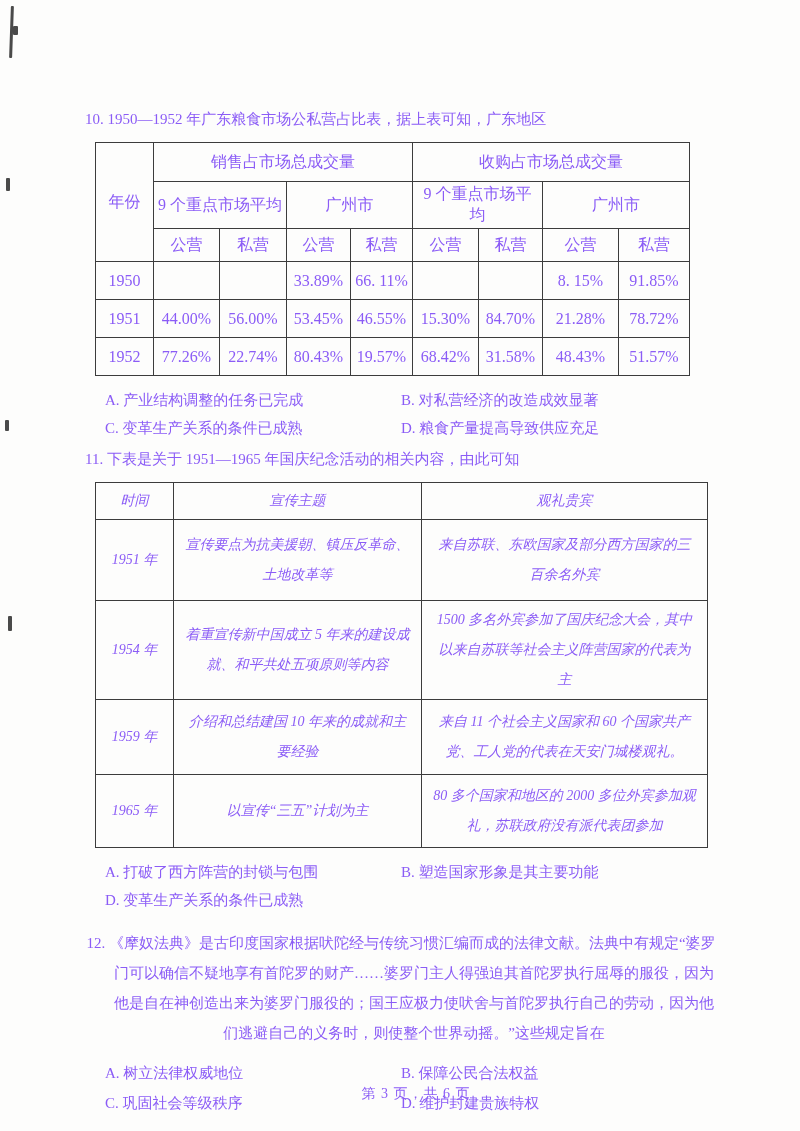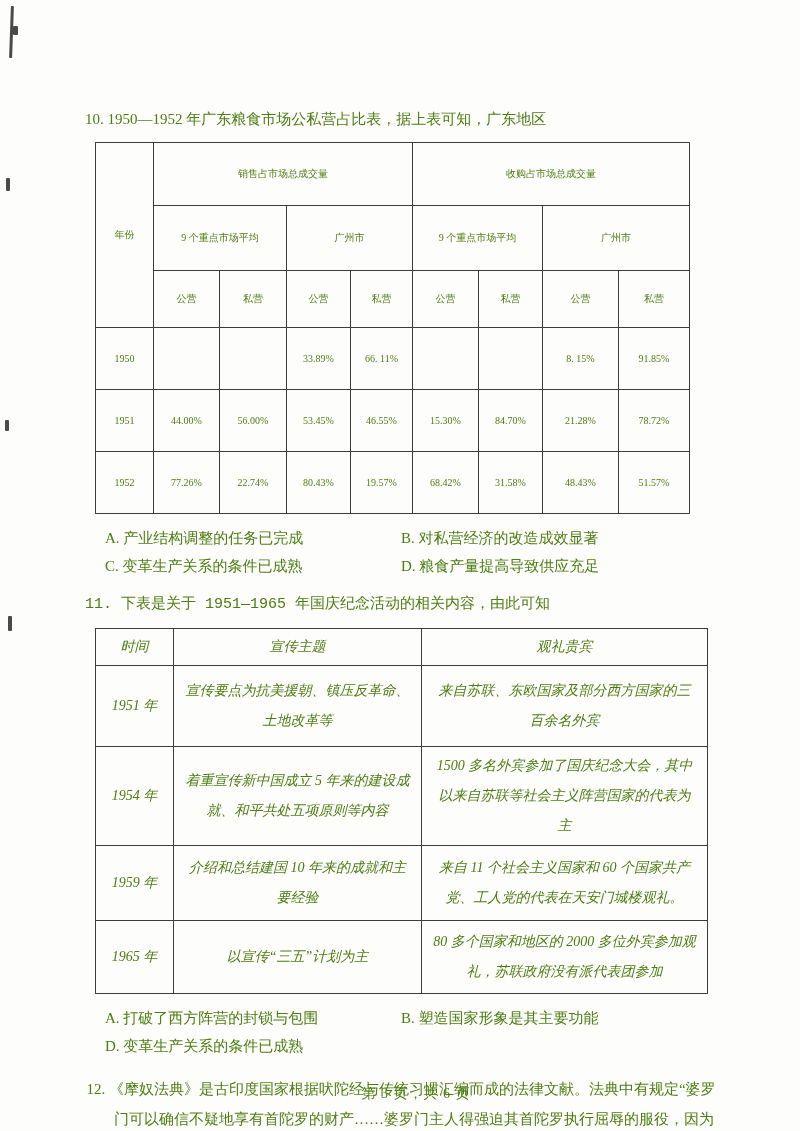--- a/index.html
+++ b/index.html
@@ -1,30 +1,30 @@
 <!DOCTYPE html>
 <html><head>
 <meta charset="utf-8">
 <style>
   html,body { margin:0; padding:0; background:#ffffff; }
   .page {
     position:relative;
     width:800px; height:1131px;
     background:#fdfdfc;
     font-family:"Liberation Serif","DejaVu Serif",serif;
-    color:#4d7c0f;
+    color:#8b5cf6;
     overflow:hidden;
   }
   .content { position:absolute; left:85px; top:106px; width:632px; font-size:15px; }
   .stem { line-height:26px; margin:0 0 10px 0; }
-  .stem-q11 { margin-top:12px;font-family:Liberation Mono, monospace; }
+  .stem-q11 { margin-top:4px; }
   .stem-q12 { margin-top:14px; padding-left:26px; text-indent:-26px; line-height:30px;text-align:center; }
 
   table { border-collapse:collapse; table-layout:fixed; margin-left:10px; }
-  td { border:1px solid #3c3c3c; font-size:10px; padding:14px 4px; overflow:hidden; }
+  td { border:1px solid #3c3c3c; font-size:16px; padding:2px 4px; overflow:hidden; }
 
   .t10 { width:594px; }
   .t10 td { text-align:center; vertical-align:middle; }
   .t10 .h1 td { height:34px; }
   .t10 .h2 td { height:36px; }
   .t10 .h3 td { height:28px; }
   .t10 .dr td { height:33px; }
 
   .t11 { width:612px; margin-top:2px; }
   .t11 td { text-align:center; vertical-align:middle; font-size:14px; line-height:30px; padding:4px 10px;font-style:italic; }

